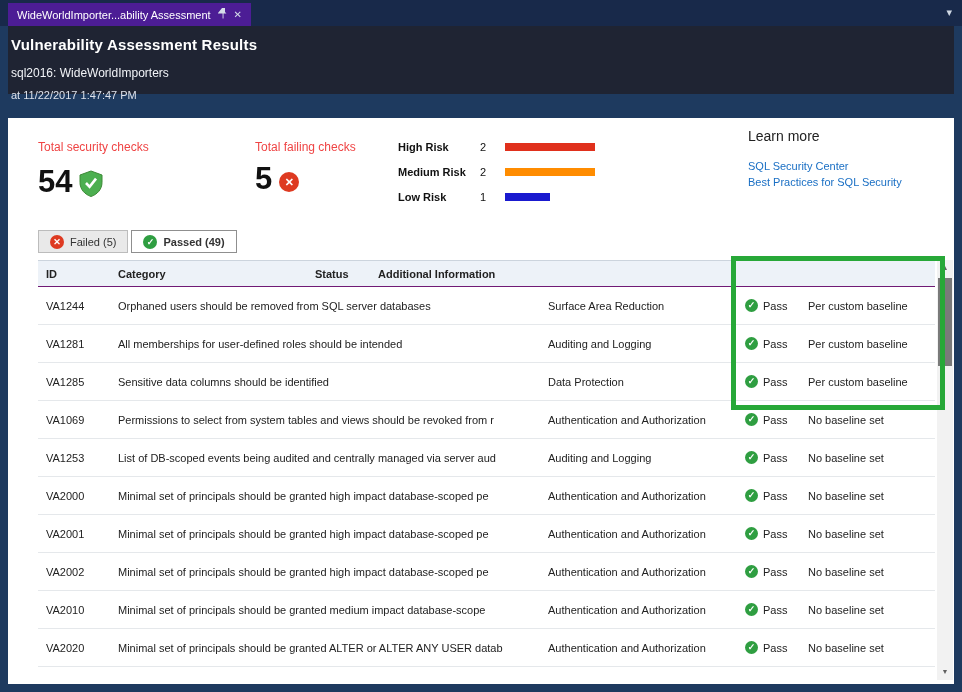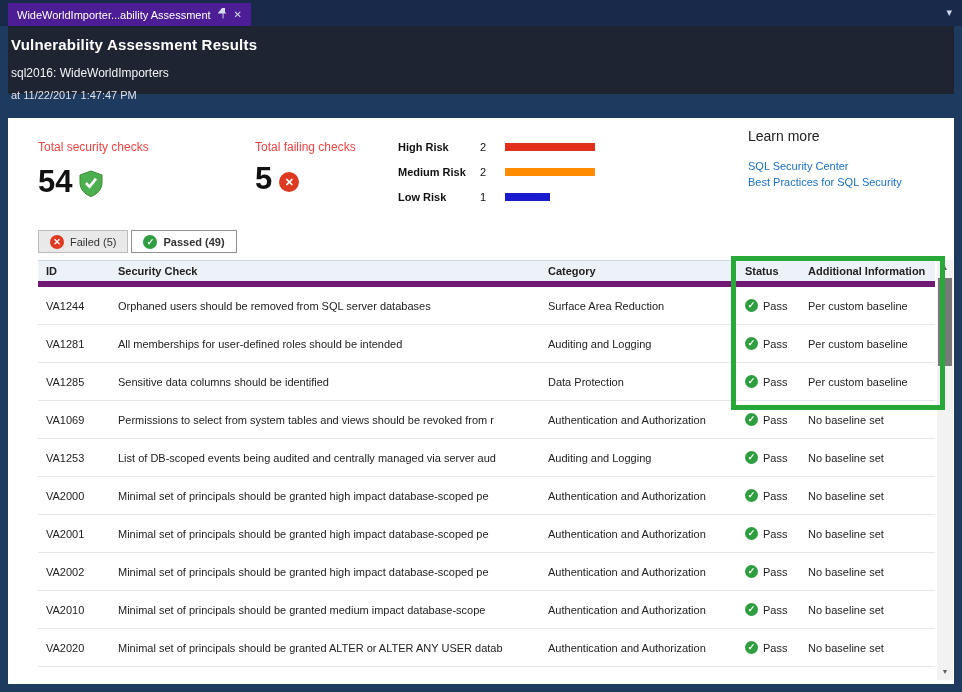--- a/index.html
+++ b/index.html
@@ -49,21 +49,21 @@
 
   
   .tabstrip { position:absolute; left:30px; top:112px; display:flex; gap:3px; }
   .tab { display:inline-flex; align-items:center; gap:6px; height:23px; padding:0 11px; font-size:11px;
          background:#e9e9e9; border:1px solid #bcbcbc; color:#333; cursor:pointer; }
   .tab.active { background:#fff; border-color:#8f8f8f; font-weight:bold; }
 
   
   .table { position:absolute; left:30px; top:142px; width:897px; }
   .thead { display:flex; align-items:center; height:27px; background:#edf2f8; border-top:1px solid #ccd4dd;
-           border-bottom:6px solid #701a75; font-size:11px; font-weight:bold; color:#222; }
+           border-bottom:1px solid #701a75; font-size:11px; font-weight:bold; color:#222; }
   .row { display:flex; align-items:center; height:38px; border-bottom:1px solid #e5e8eb; font-size:11px; color:#222; background:#fff; }
   .col { white-space:nowrap; overflow:hidden; }
   .col-id { width:80px; padding-left:8px; }
   .col-check { width:430px; padding-right:6px; }
   .col-cat { width:197px; }
   .col-status { width:63px; display:flex; align-items:center; gap:5px; }
   .col-info { flex:1; }
 
   
   .scrollbar { position:absolute; left:929px; top:142px; width:16px; height:420px; background:#f2f2f2; }
@@ -156,21 +156,20 @@
       </div>
       <div class="tab active">
         <span class="pass-icon sm">✓</span>
         <span>Passed  (49)</span>
       </div>
     </div>
 
     <div class="table">
       <div class="thead">
         <div class="col col-id">ID</div>
-        <div class="col col-check">Security Check</div>
         <div class="col col-cat">Category</div>
         <div class="col col-status">Status</div>
         <div class="col col-info">Additional Information</div>
       </div>
       <div class="tbody">
           <div class="row">
     <div class="col col-id">VA1244</div>
     <div class="col col-check">Orphaned users should be removed from SQL server databases</div>
     <div class="col col-cat">Surface Area Reduction</div>
     <div class="col col-status">

